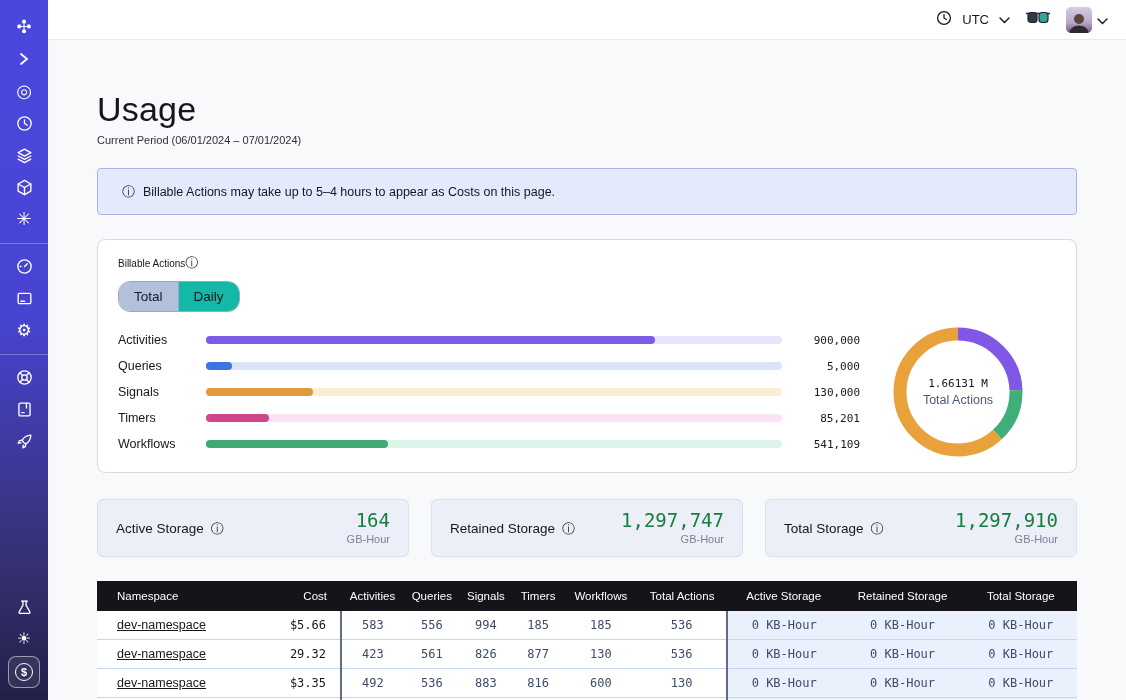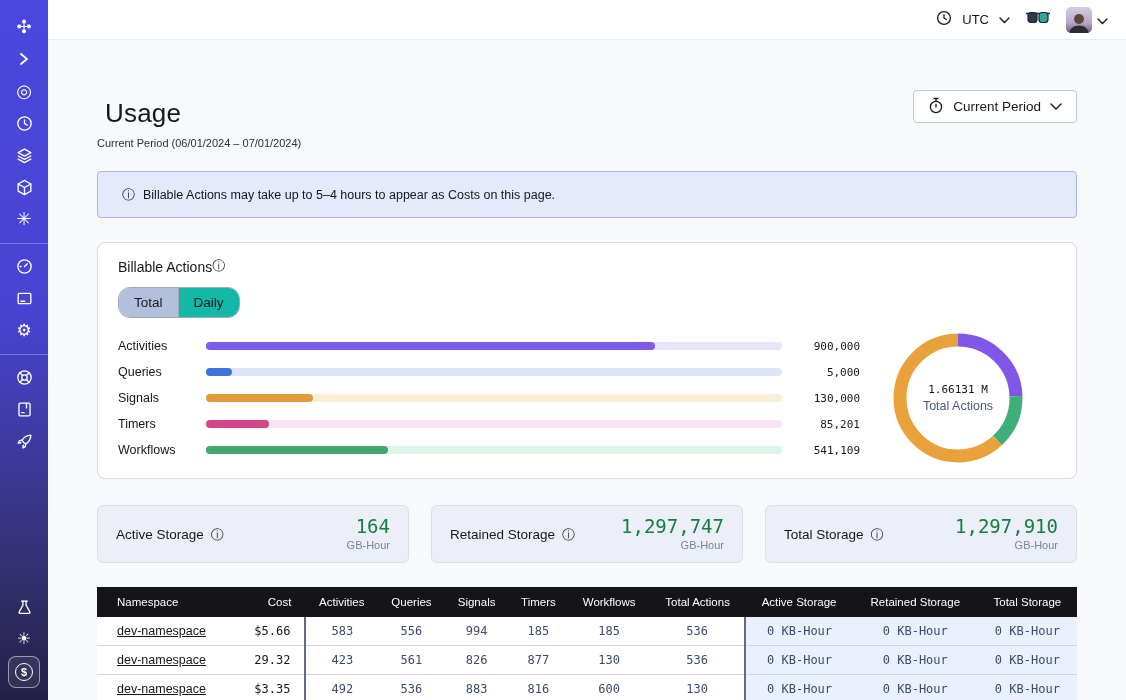--- a/index.html
+++ b/index.html
@@ -48,21 +48,21 @@
   .avatar-wrap { display:flex; align-items:center; gap:5px; cursor:pointer; }
   .avatar {
     width:26px; height:26px; border-radius:5px; overflow:hidden;
     background:linear-gradient(180deg,#D9CCE2 0%,#B9A6C8 60%,#6E5F80 100%);
     display:flex; align-items:flex-end; justify-content:center;
   }
 
   .content { flex:1 1 auto; padding:50px 49px 0; overflow:hidden; }
 
   .page-head { display:flex; justify-content:space-between; align-items:flex-start; }
-  .page-title { font-size:26px; font-weight:500; margin:8px; letter-spacing:.2px; }
+  .page-title { font-size:34px; font-weight:500; margin:0; letter-spacing:.2px; }
   .page-subtitle { font-size:11px; color:#2F2F38; margin-top:5px; }
   .period-btn {
     background:#fff; border:1px solid #C2C7D4; border-radius:4px;
     height:33px; padding:0 14px; display:flex; align-items:center; gap:9px;
     font-size:13.5px; color:#16161D; cursor:pointer;
   }
 
   .banner {
     margin-top:22px; background:#E4E9FB; border:1px solid #A9B4EB; border-radius:4px;
     height:47px; display:flex; align-items:center; gap:8px; padding:0 24px;
@@ -70,21 +70,21 @@
   }
 
   .info-i { color:#2F2F38; font-size:13px; line-height:1; }
   .info-i::before { content:"ⓘ"; }
 
   
   .card {
     margin-top:24px; background:#fff; border:1px solid #D7DAE2; border-radius:8px;
     padding:16px 20px 14px;
   }
-  .card-title { display:flex; align-items:flex-start; font-size:14px; font-weight:500; }
+  .card-title { display:flex; align-items:flex-end; font-size:10px; font-weight:500; }
   .tabs { margin-top:12px; display:inline-flex; border:1px solid #9FA7B8; border-radius:12px; overflow:hidden; }
   .tab { padding:7px 15px; font-size:13.5px; background:#14b8a6; cursor:pointer; }
   .tab + .tab { border-left:1px solid #9FA7B8; }
   .tab.active { background:#B3C0DC; }
 
   .chart-row { display:flex; align-items:center; margin-top:14px; }
   .bars { flex:1 1 auto; min-width:0; }
   .bar-line { display:flex; align-items:center; height:26px; }
   .bar-label { width:88px; flex:0 0 88px; font-size:12.5px; }
   .bar-track { flex:1 1 auto; height:8px; border-radius:4px; position:relative; }
@@ -110,21 +110,21 @@
   .storage-label { display:flex; align-items:center; gap:7px; font-size:13.5px; }
   .storage-valblock { text-align:right; line-height:1.15; }
   .storage-value { font-family:"DejaVu Sans Mono", monospace; font-size:19px; color:#15803d; }
   .storage-unit { font-size:11px; color:#7A8398; margin-top:1px; }
 
   
   .table-wrap { margin-top:24px; }
   table { width:100%; border-collapse:collapse; }
   thead th {
     background:#141419; color:#fff; font-weight:400; font-size:11.5px;
-    padding:9px 8px; text-align:center; white-space:nowrap;
+    padding:9px 0; text-align:center; white-space:nowrap;
   }
   thead th.col-namespace { text-align:left; padding-left:20px; }
   thead th.col-cost { text-align:right; padding-right:14px; }
   tbody td {
     background:#fff; border-bottom:1px solid #CBD4EF; padding:7px 8px;
     text-align:center; font-family:"DejaVu Sans Mono", monospace; font-size:12px; color:#3C4A6B;
     white-space:nowrap;
   }
   tbody td.col-namespace {
     text-align:left; padding-left:20px;
@@ -270,34 +270,20 @@
       </div>
     </div>
 
     <div class="content">
 
       <div class="page-head">
         <div>
           <h1 class="page-title">Usage</h1>
           <div class="page-subtitle">Current Period (06/01/2024 – 07/01/2024)</div>
         </div>
-        <button class="period-btn">
-          <span>
-            <svg width="16" height="17" viewBox="0 0 16 17" fill="none" stroke="#16161D" stroke-width="1.3" stroke-linecap="round">
-                <circle cx="8" cy="10" r="5.6"></circle>
-                <path d="M8 10V7.2M6 1.5h4M8 1.5v2.2"></path>
-              </svg>
-          </span>
-          <span>Current Period</span>
-          <span>
-            <svg width="12" height="8" viewBox="0 0 12 8" fill="none" stroke="#16161D" stroke-width="1.4" stroke-linecap="round">
-                <path d="M1 1l5 5 5-5"></path>
-              </svg>
-          </span>
-        </button>
       </div>
 
       <div class="banner">
         <span class="info-i"></span>
         <span>Billable Actions may take up to 5–4 hours to appear as Costs on this page.</span>
       </div>
 
       <div class="card">
         <div class="card-title">
           <span>Billable Actions</span>

